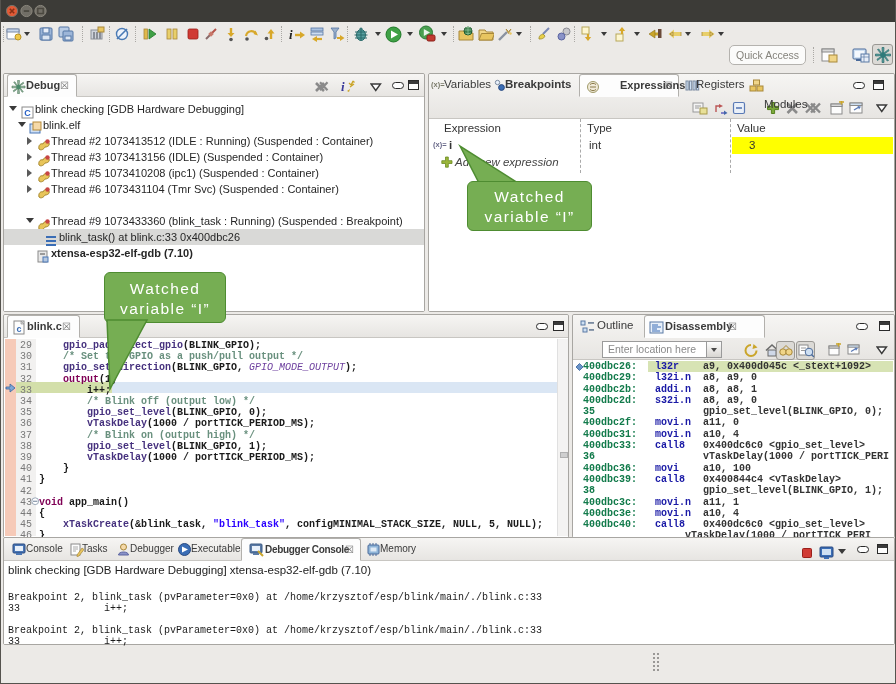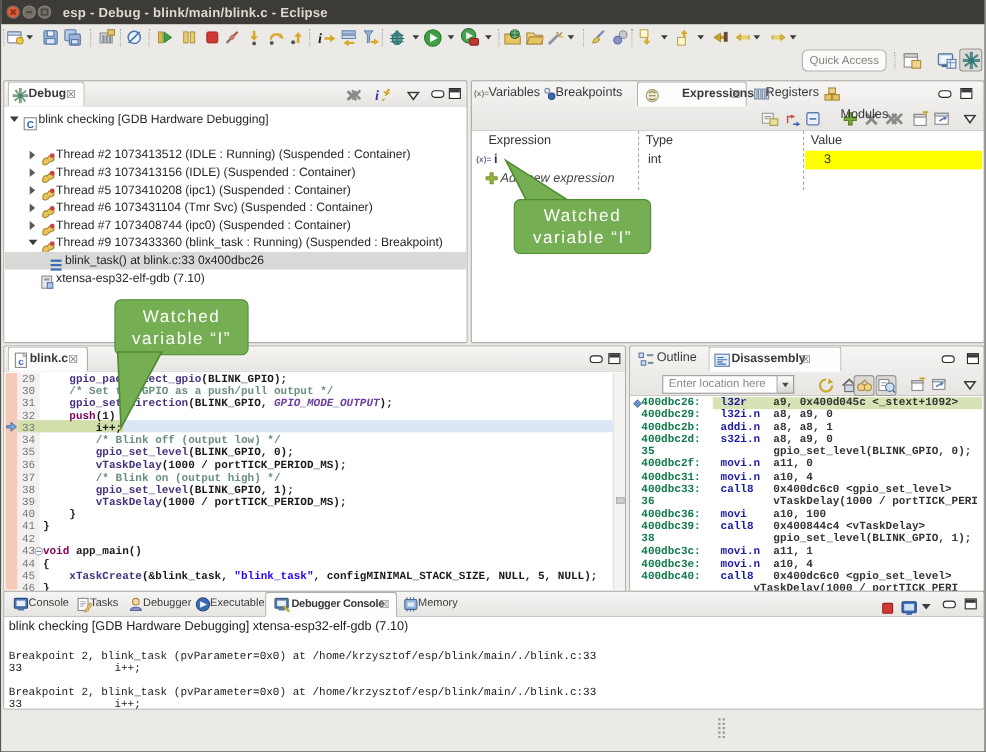--- a/index.html
+++ b/index.html
@@ -29,21 +29,21 @@
 
 .trow{position:absolute;left:0;right:0;height:16px;font-size:11px;color:#262626;white-space:nowrap;}
 .tw{position:absolute;width:0;height:0;}
 .twc{border-top:4px solid transparent;border-bottom:4px solid transparent;border-left:5px solid #5a5a5a;}
 .twe{border-left:4.5px solid transparent;border-right:4.5px solid transparent;border-top:5.5px solid #3a3a3a;}
 
 .kw{color:#7F0055;font-weight:bold;}
 .fn{color:#46317E;font-weight:bold;}
 .cm{color:#69907E;}
 .st{color:#2A00FF;}
-.mac{color:#6D3F9E;font-style:italic;font-weight:bold;}
+.mac{color:#6D3F9E;font-style:italic;font-weight:normal;}
 
 .callout{position:absolute;background:#76AE53;border:1.5px solid #4E8C31;border-radius:6px;color:#fff;text-align:center;font-size:15.5px;letter-spacing:1.4px;line-height:19.5px;}
 
 .mono{font-family:"Liberation Mono",monospace;}
 .aa{color:#117a4a;}
 .ai{color:#1a1aa6;}
 </style>
 </head>
 <body>
 <svg width="0" height="0" style="position:absolute;">
@@ -58,21 +58,20 @@
 
 <div id="titlebar">
   <svg style="position:absolute;left:0;top:0;" width="60" height="22">
     <circle cx="11" cy="11" r="5.6" fill="#E25A36" stroke="#77736a" stroke-width="1"></circle>
     <path d="M8.8 8.8 L13.2 13.2 M13.2 8.8 L8.8 13.2" stroke="#8a3015" stroke-width="1.6"></path>
     <circle cx="25.5" cy="11" r="5.6" fill="#716e66" stroke="#8a867c" stroke-width="1"></circle>
     <rect x="22.8" y="10.2" width="5.4" height="1.7" fill="#4a473f"></rect>
     <circle cx="39.5" cy="11" r="5.6" fill="#716e66" stroke="#8a867c" stroke-width="1"></circle>
     <rect x="36.8" y="8.5" width="5.4" height="5" fill="none" stroke="#4a473f" stroke-width="1.4"></rect>
   </svg>
-  <div id="ttext">esp - Debug - blink/main/blink.c - Eclipse</div>
 </div>
 
 <div id="toolbar">
     <div style="position:absolute;left:2px;top:26px;width:1px;height:16px;border-left:1px dotted #aaa8a4;"></div>
     <svg style="position:absolute;left:5px;top:26px;" width="16" height="16">
       <rect x="1" y="3" width="12" height="10" rx="1" fill="#fdfdfd" stroke="#7a8aa5"></rect>
       <rect x="1" y="3" width="12" height="3" fill="#c8d8ee" stroke="#7a8aa5"></rect>
       <circle cx="12" cy="11" r="3" fill="#f0c84a" stroke="#b99425"></circle>
     </svg>
     <div style="position:absolute;left:23px;top:32px;width:0;height:0;border-left:3.5px solid transparent;border-right:3.5px solid transparent;border-top:4.5px solid #3a3a3a;"></div>
@@ -294,20 +293,28 @@
   </div>
   <div id="debugtree" style="position:absolute;left:0;top:24px;right:0;bottom:0;background:#fff;overflow:hidden;">
     <div class="trow" style="top:3px;">
         <span class="tw twe" style="left:5px;top:5px;"></span>
       <svg class="tico" style="left:16px;">
           <rect x="2" y="2" width="11" height="11" fill="#fff" stroke="#8a8a8a"></rect>
           <text x="7.5" y="11" font-size="9" font-weight="bold" fill="#2a62c5" text-anchor="middle">C</text>
         </svg>
       <span style="position:absolute;left:31px;top:2px;">blink checking [GDB Hardware Debugging]</span>
       </div>
+    <div class="trow" style="top:19px;">
+        <span class="tw twe" style="left:14px;top:5px;"></span>
+      <svg class="tico" style="left:24px;">
+          <rect x="2" y="3" width="10" height="9" fill="#cfe0f5" stroke="#4a77b5"></rect>
+          <rect x="5" y="1" width="8" height="8" fill="#f5d9a8" stroke="#b58a3a"></rect>
+        </svg>
+      <span style="position:absolute;left:39px;top:2px;">blink.elf</span>
+      </div>
     <div class="trow" style="top:35px;">
         <span class="tw twc" style="left:23px;top:4px;"></span>
       <svg class="tico" style="left:32px;">
           <use href="#thr"></use>
         </svg>
       <span style="position:absolute;left:47px;top:2px;">Thread #2 1073413512 (IDLE : Running) (Suspended : Container)</span>
       </div>
     <div class="trow" style="top:51px;">
         <span class="tw twc" style="left:23px;top:4px;"></span>
       <svg class="tico" style="left:32px;">
@@ -321,27 +328,20 @@
           <use href="#thr"></use>
         </svg>
       <span style="position:absolute;left:47px;top:2px;">Thread #5 1073410208 (ipc1) (Suspended : Container)</span>
       </div>
     <div class="trow" style="top:83px;">
         <span class="tw twc" style="left:23px;top:4px;"></span>
       <svg class="tico" style="left:32px;">
           <use href="#thr"></use>
         </svg>
       <span style="position:absolute;left:47px;top:2px;">Thread #6 1073431104 (Tmr Svc) (Suspended : Container)</span>
-      </div>
-    <div class="trow" style="top:99px;">
-        <span class="tw twc" style="left:23px;top:4px;"></span>
-      <svg class="tico" style="left:32px;">
-          <use href="#thr"></use>
-        </svg>
-      <span style="position:absolute;left:47px;top:2px;">Thread #7 1073408744 (ipc0) (Suspended : Container)</span>
       </div>
     <div class="trow" style="top:115px;">
         <span class="tw twe" style="left:22px;top:5px;"></span>
       <svg class="tico" style="left:32px;">
           <use href="#thr"></use>
         </svg>
       <span style="position:absolute;left:47px;top:2px;">Thread #9 1073433360 (blink_task : Running) (Suspended : Breakpoint)</span>
       </div>
     <div class="trow" style="top:131px;background:#d9d9d7;">
       <svg class="tico" style="left:40px;">
@@ -350,21 +350,21 @@
           <rect x="2" y="11" width="10" height="2" fill="#3a6db5"></rect>
         </svg>
       <span style="position:absolute;left:55px;top:2px;">blink_task() at blink.c:33 0x400dbc26</span>
       </div>
     <div class="trow" style="top:147px;">
       <svg class="tico" style="left:32px;">
           <rect x="2" y="2" width="9" height="11" fill="#e8e8e8" stroke="#8a8a8a"></rect>
           <rect x="4" y="4" width="5" height="2" fill="#9a9a9a"></rect>
           <rect x="7" y="8" width="5" height="5" fill="#b5c8e0" stroke="#4a77b5"></rect>
         </svg>
-      <span style="position:absolute;left:47px;top:2px;">xtensa-esp32-elf-gdb (7.10)</span>
+      <span style="position:absolute;left:47px;top:2px;font-weight:bold;">xtensa-esp32-elf-gdb (7.10)</span>
       </div>
   </div>
 </div>
 
 <div class="panel" id="exprpanel" style="left:427px;top:73px;width:467px;height:239px;">
   <div class="phead" style="height:45px;">
       <svg style="position:absolute;left:263px;top:27px;" width="16" height="14">
         <rect x="1" y="2" width="10" height="9" fill="#f4f4f4" stroke="#999"></rect>
         <path d="M3 5 h6 M3 7 h4" stroke="#999"></path>
         <rect x="8" y="7" width="7" height="6" fill="#e8e098" stroke="#a89a4a"></rect>
@@ -408,21 +408,21 @@
     </div>
   <div class="tab" style="left:0px;">
     <span style="position:absolute;left:2px;top:6px;font-size:7.5px;color:#7a7a6a;font-weight:bold;">(x)=</span>
     <span style="position:absolute;left:15px;top:4px;">Variables</span>
   </div>
   <div class="tab" style="left:60px;">
     <svg class="tico" style="left:4px;">
         <circle cx="4.5" cy="4.5" r="2.2" fill="#e8f0fa" stroke="#7a8aa0"></circle>
         <circle cx="8.5" cy="9.5" r="2.9" fill="#3a6db5" stroke="#2a4a80"></circle>
       </svg>
-    <span style="position:absolute;left:16px;top:4px;">Breakpoints</span>
+    <span style="position:absolute;left:16px;top:4px;font-weight:bold;">Breakpoints</span>
   </div>
   <div class="tab tabsel" style="left:150px;width:100px;">
     <svg class="tico" style="left:6px;">
         <circle cx="7" cy="8" r="5.5" fill="#f0ead8" stroke="#a09a6a"></circle>
         <path d="M4 5.5 C6 4 8 4 10 5.5 M4 8 h6 M4 10.5 C6 12 8 12 10 10.5" stroke="#8a7a4a" fill="none"></path>
       </svg>
     <span style="position:absolute;left:20px;top:4px;padding-left:20px;">Expressions</span>
     <span class="xx" style="position:absolute;left:84px;top:5px;">☒</span>
   </div>
   <div class="tab" style="left:252px;">
@@ -490,21 +490,21 @@
     <div style="position:absolute;left:12px;top:43px;width:541px;height:11.4px;background:#dae6f4;"></div>
     <div style="position:absolute;left:12px;top:43px;width:96px;height:11.4px;background:#d3dfaa;"></div>
 
     <svg style="position:absolute;left:1px;top:44px;" width="11" height="10">
         <path d="M1 4 h4 v-3 l5 4 l-5 4 v-3 h-4 z" fill="#7da7d8" stroke="#3a66a0" stroke-width="0.8"></path>
       </svg>
     <div id="gut" style="position:absolute;left:0px;top:1px;width:28px;text-align:right;color:#787878;">29<br>30<br>31<br>32<br>33<br>34<br>35<br>36<br>37<br>38<br>39<br>40<br>41<br>42<br>43<br>44<br>45<br>46</div>
     <div id="code" style="position:absolute;left:35px;top:1px;white-space:pre;font-weight:bold;">    <span class="fn">gpio_pad_select_gpio</span>(BLINK_GPIO);
     <span class="cm">/* Set the GPIO as a push/pull output */</span>
     <span class="fn">gpio_set_direction</span>(BLINK_GPIO, <span class="mac">GPIO_MODE_OUTPUT</span>);
-    <span class="kw">push</span>(1)
+    <span class="kw">output</span>(1)
         i++;
         <span class="cm">/* Blink off (output low) */</span>
         <span class="fn">gpio_set_level</span>(BLINK_GPIO, 0);
         <span class="fn">vTaskDelay</span>(1000 / portTICK_PERIOD_MS);
         <span class="cm">/* Blink on (output high) */</span>
         <span class="fn">gpio_set_level</span>(BLINK_GPIO, 1);
         <span class="fn">vTaskDelay</span>(1000 / portTICK_PERIOD_MS);
     }
 }
 

